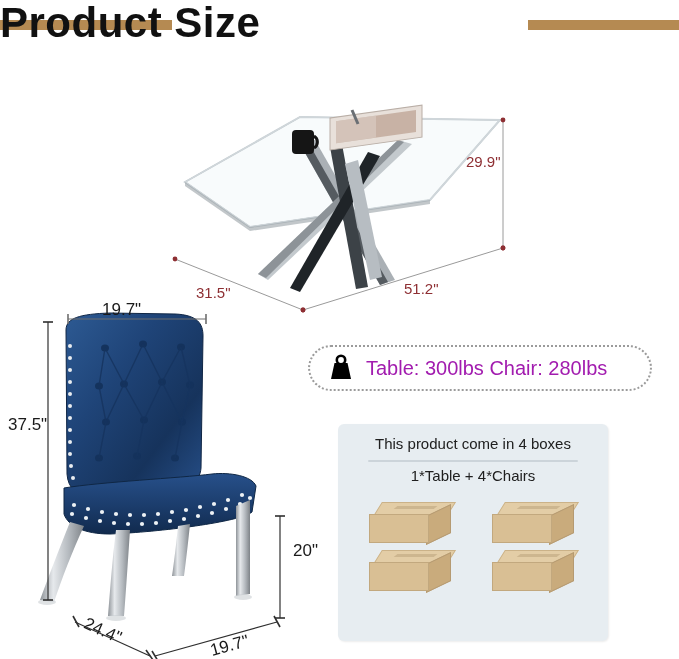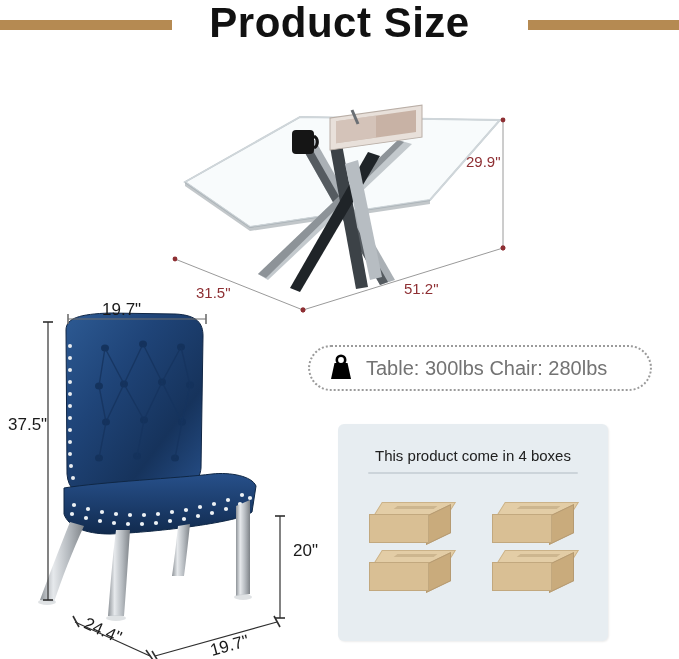--- a/index.html
+++ b/index.html
@@ -9,42 +9,42 @@
     position:relative;overflow:hidden;
   }
   .stage{position:absolute;inset:0;}
 
   
   .hdr{position:absolute;left:0;top:0;width:679px;height:52px;}
   .hdr-bar{position:absolute;top:20px;height:10px;background:#b58a52;}
   .hdr-bar.left{left:0;width:172px;}
   .hdr-bar.right{left:528px;width:151px;}
   .hdr-title{
-    position:absolute;left:0;top:-1px;width:679px;text-align:center;
+    position:absolute;left:0;top:-1px;width:679px;
     font-size:42px;font-weight:700;color:#111;letter-spacing:.5px;
     line-height:48px;
   }
 
   
   .dim{position:absolute;white-space:nowrap;}
   .dim.red{color:#8e2f33;font-size:15px;}
   .dim.blk{color:#1a1a1a;font-size:17px;}
 
   
   .weight-badge{
     position:absolute;left:308px;top:345px;width:344px;height:46px;
     border:2px dotted #9b9b9b;border-radius:23px;
     display:flex;align-items:center;gap:10px;padding:0 16px;box-sizing:border-box;
   }
-  .weight-text{font-size:20px;color:#737373;white-space:nowrap;}
+  .weight-text{font-size:20px;color:#a21caf;white-space:nowrap;}
 
   
   .boxes-panel{
     position:absolute;left:338px;top:424px;width:270px;height:217px;
-    background:#e7edf1;border-radius:6px;box-sizing:border-box;padding:22px 12px;
+    background:#e7edf1;border-radius:6px;box-sizing:border-box;padding:10px 12px;
     box-shadow:1px 1px 2px rgba(0,0,0,.08);
   }
   .bp-title{font-size:15px;color:#202020;text-align:center;line-height:20px;}
   .bp-rule{height:2px;background:#ccd4da;margin:6px 18px 4px 18px;border-radius:1px;}
   .bp-sub{font-size:15px;color:#202020;text-align:center;line-height:20px;}
   .bp-grid{
     position:absolute;left:12px;top:74px;width:246px;height:96px;
     display:grid;grid-template-columns:1fr 1fr;grid-template-rows:1fr 1fr;
     justify-items:center;align-items:center;
   }
@@ -257,20 +257,21 @@
     <svg width="30" height="30" viewBox="0 0 30 30">
       <circle cx="15" cy="7" r="4.2" fill="none" stroke="#000" stroke-width="2.6"></circle>
       <path d="M8.5 10 L21.5 10 L25 26 L5 26 Z" fill="#000"></path>
     </svg>
     <span class="weight-text">Table: 300lbs  Chair: 280lbs</span>
   </div>
 
   <div class="boxes-panel">
     <div class="bp-title">This product come in 4 boxes</div>
     <div class="bp-rule"></div>
+    <div class="bp-sub">1*Table + 4*Chairs</div>
     <div class="bp-grid">
       <div class="box">
         <div class="top">
             <div class="tape"></div>
           </div>
         <div class="side"></div>
         <div class="front"></div>
       </div>
       <div class="box">
         <div class="top">

